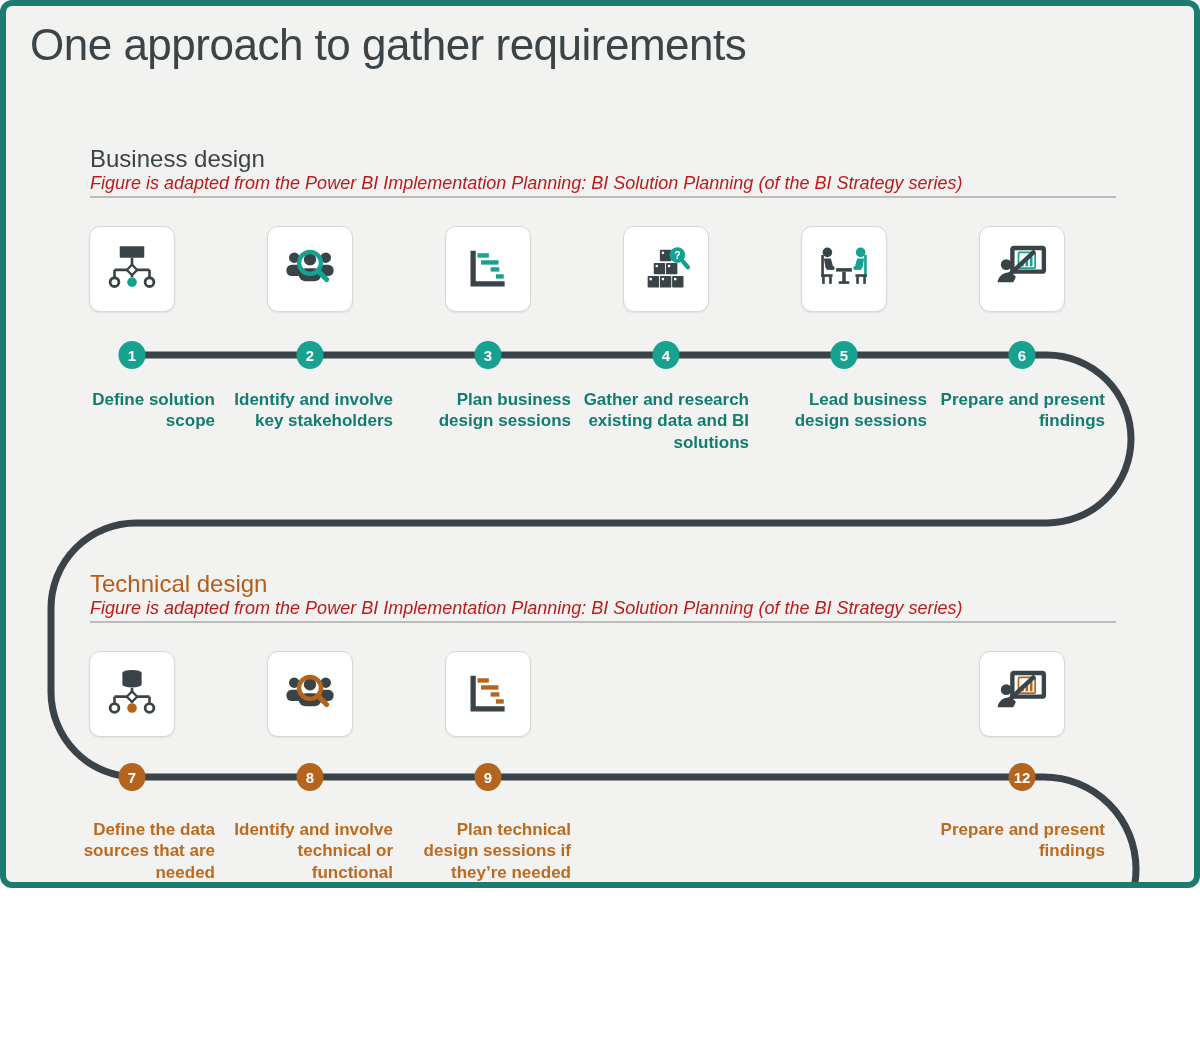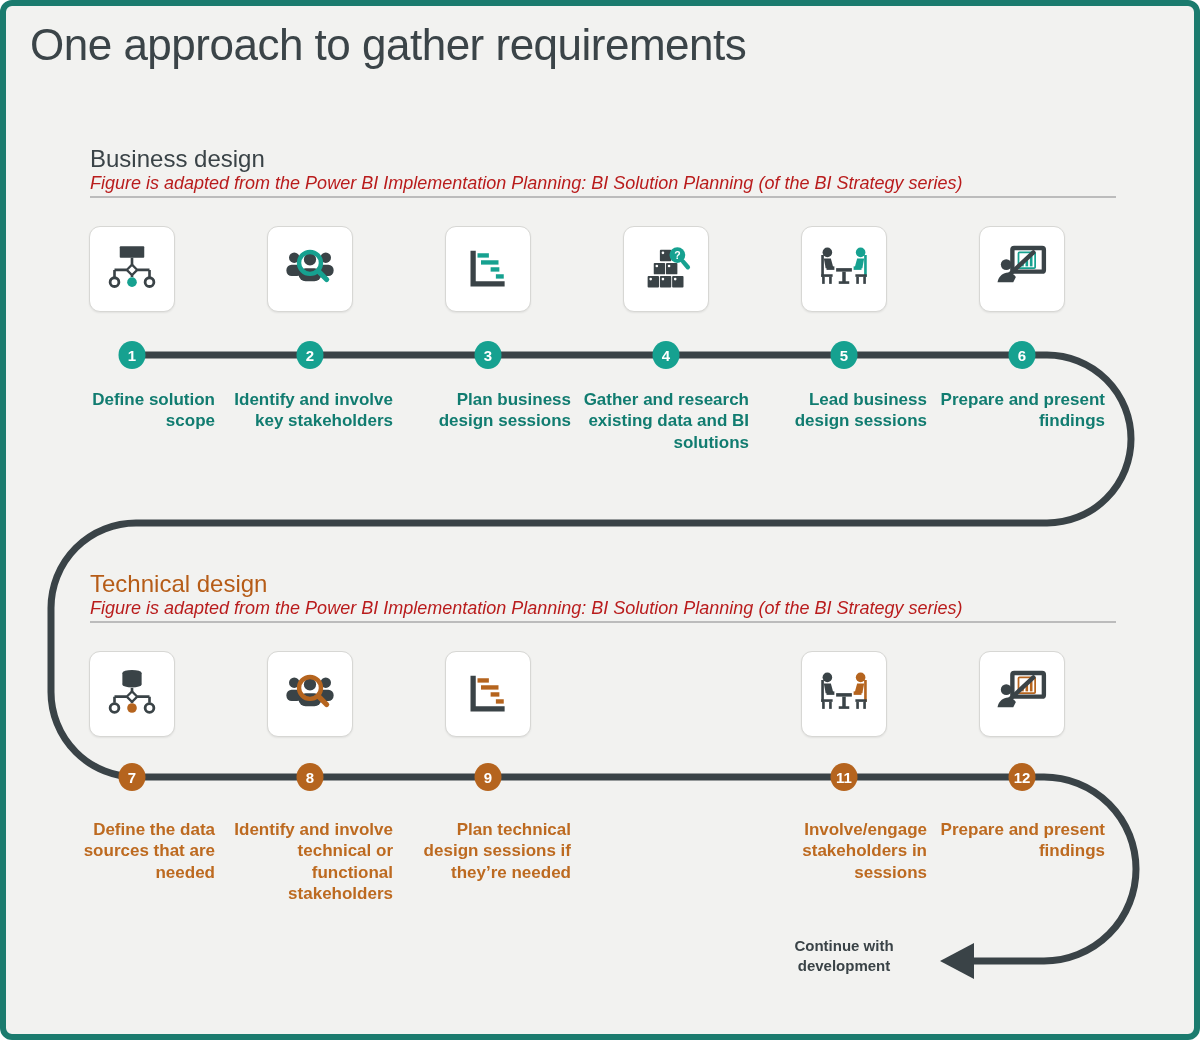--- a/index.html
+++ b/index.html
@@ -1,17 +1,17 @@
 <!DOCTYPE html>
 <html><head>
 <meta charset="utf-8">
 <style>
   html,body{margin:0;padding:0;background:#fff;}
   .canvas{
-    position:relative;width:1200px;height:1040px;box-sizing:border-box;
+    position:relative;width:1200px;height:888px;box-sizing:border-box;
     background:#f2f2f0;border:6px solid #1b7b6e;border-radius:12px;overflow:hidden;
     font-family:"Liberation Sans", sans-serif;
     --dark:#3a4347;
   }
   .title{
     position:absolute;left:24px;top:14px;font-size:44px;font-weight:400;
     color:#3b4448;letter-spacing:-0.5px;
   }
   .sec-heading{position:absolute;left:84px;font-size:24px;font-weight:400;}
   .sec-heading.business{top:139px;color:#3a4347;}
@@ -286,29 +286,20 @@
     </div>
     <div class="step" style="--cx:482px">
       <div class="icon-box">
           <svg viewBox="0 0 64 64">
             <use href="#sym-gantt"></use>
           </svg>
         </div>
       <div class="num">9</div>
       <div class="lbl">Plan technical design sessions if they’re needed</div>
     </div>
-    <div class="step" style="--cx:838px">
-      <div class="icon-box">
-          <svg viewBox="0 0 64 64">
-            <use href="#sym-meeting"></use>
-          </svg>
-        </div>
-      <div class="num">11</div>
-      <div class="lbl">Involve/engage stakeholders in sessions</div>
-    </div>
     <div class="step" style="--cx:1016px">
       <div class="icon-box">
           <svg viewBox="0 0 64 64">
             <use href="#sym-present"></use>
           </svg>
         </div>
       <div class="num">12</div>
       <div class="lbl">Prepare and present findings</div>
     </div>
   </div>

